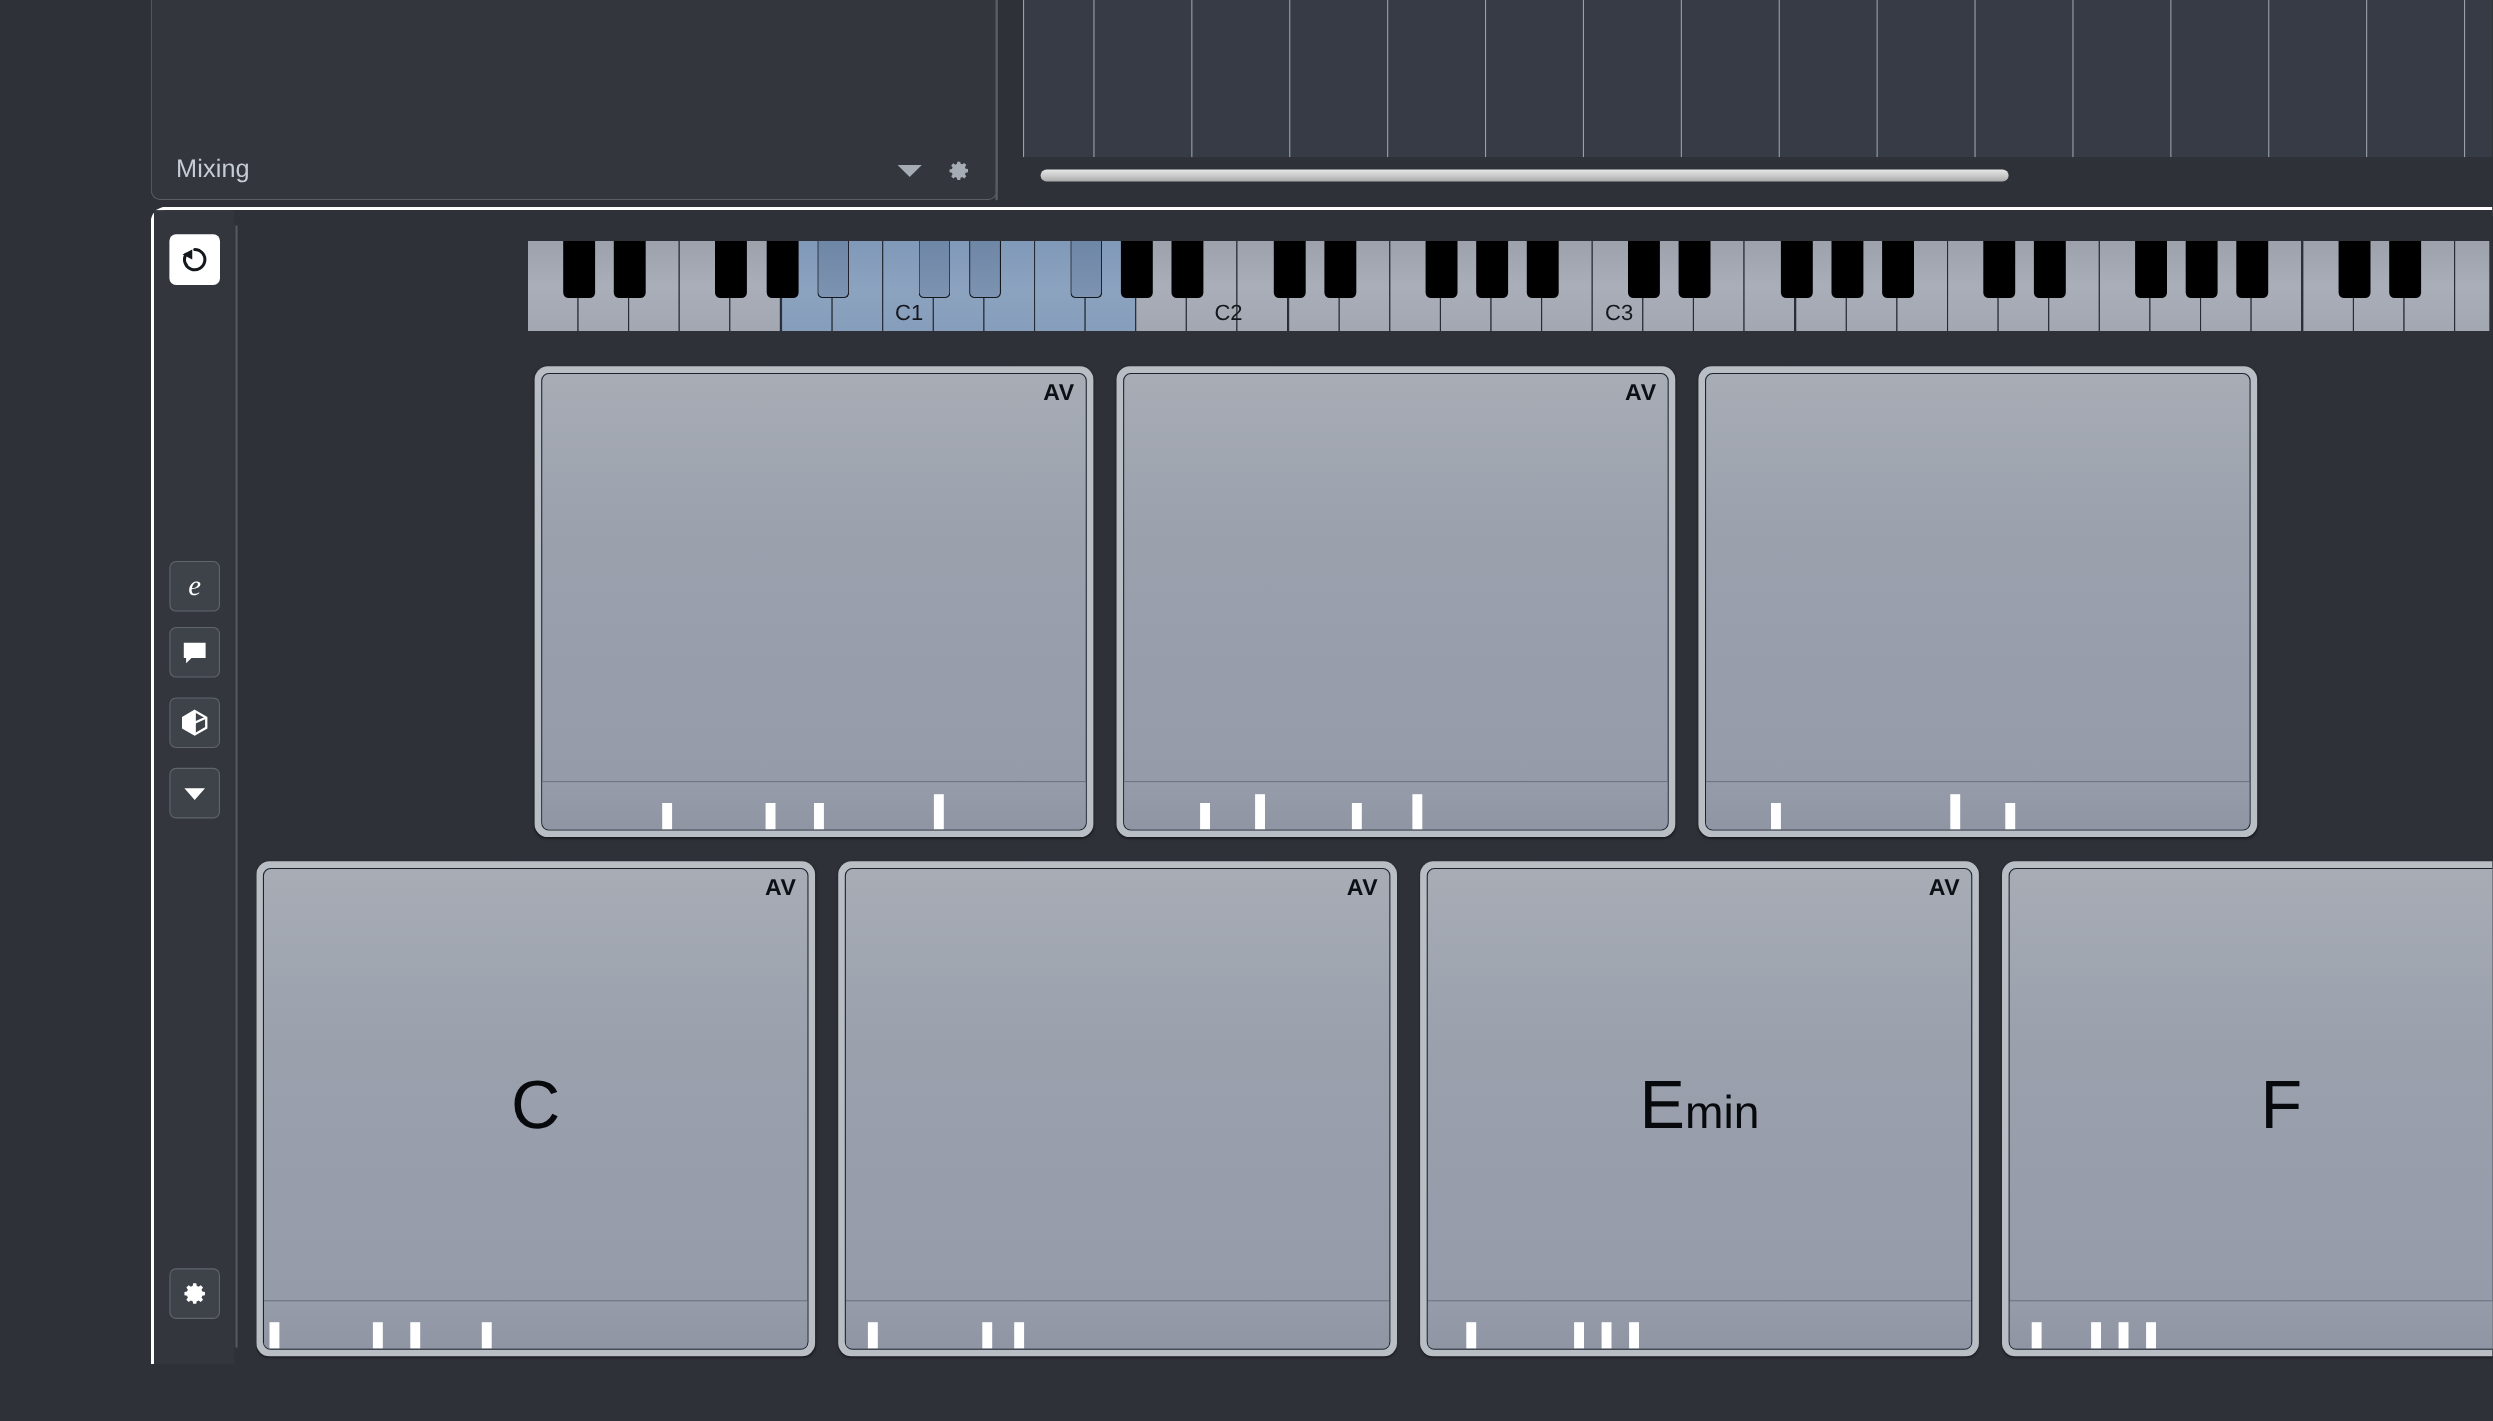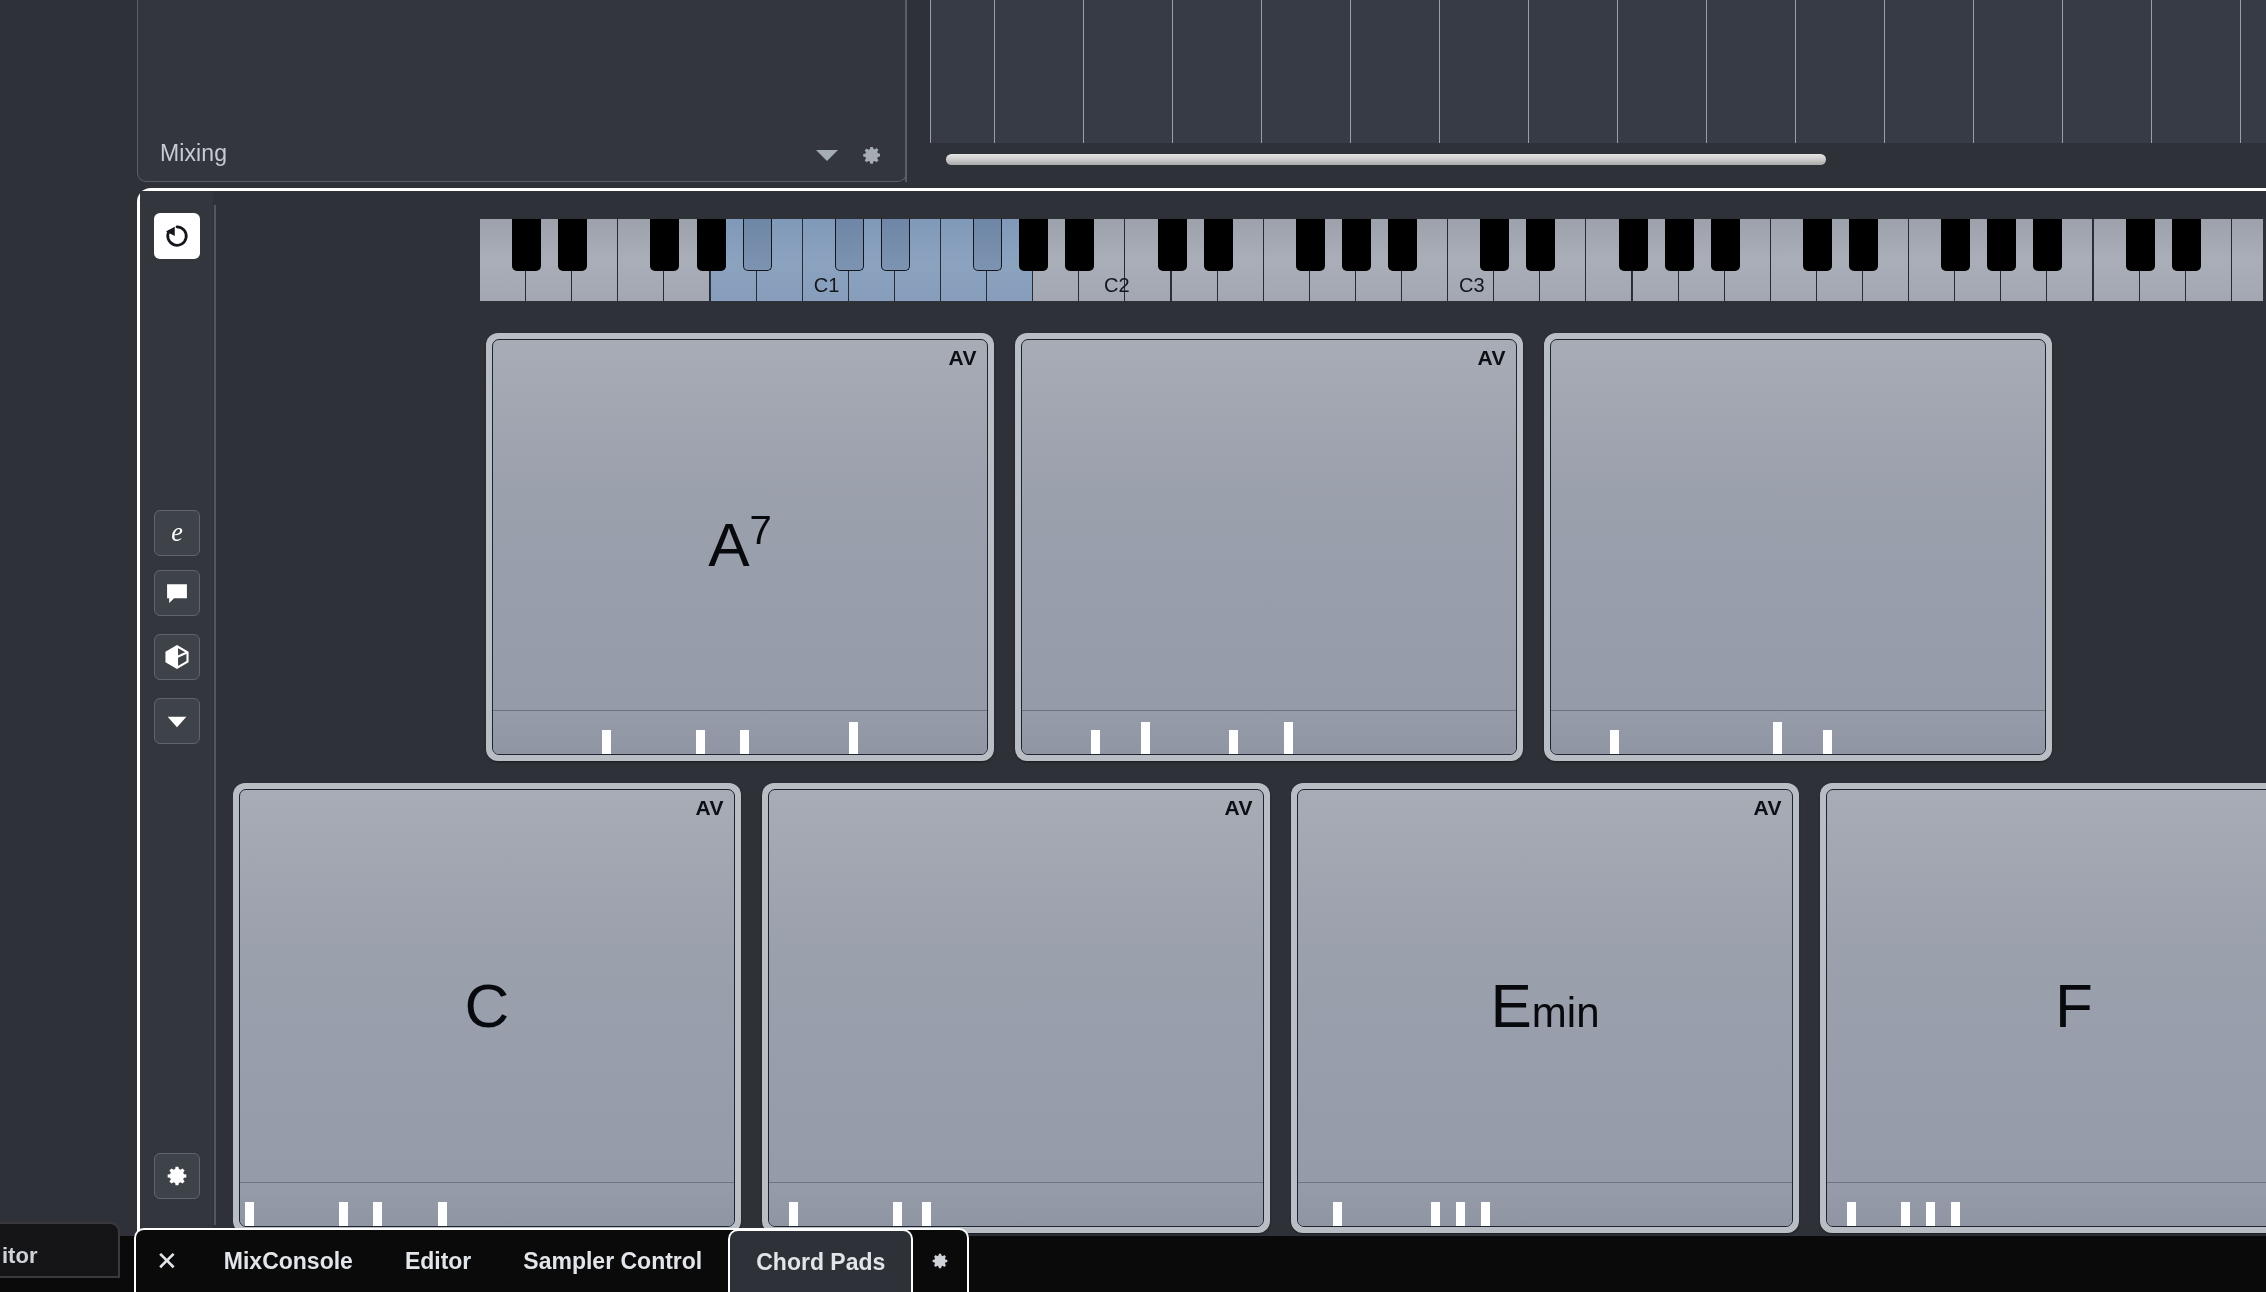--- a/index.html
+++ b/index.html
@@ -403,21 +403,20 @@
           <div class="bkey" style="left: 1691.7px; width: 29px;"></div>
           <div class="wkey" style="left: 1705.7px; width: 46.1px;"></div>
           <div class="wkey" style="left: 1751.8px; width: 46.1px;"></div>
         </div>
     </div>
 
     <div class="pads" id="pads">
         <div class="pad" style="left: 253px; top: 12px; width: 508px; height: 428px;">
           <div class="pad-inner">
             <div class="pad-av">AV</div>
-            <div class="pad-name">A<span class="sfx-sup">7</span></div>
             <div class="pad-foot">
               <div class="note-mark" style="left: 22%; height: 24px;"></div>
               <div class="note-mark" style="left: 41%; height: 24px;"></div>
               <div class="note-mark" style="left: 50%; height: 24px;"></div>
               <div class="note-mark" style="left: 72%; height: 32px;"></div>
             </div>
           </div>
         </div>
         <div class="pad" style="left: 782px; top: 12px; width: 508px; height: 428px;">
           <div class="pad-inner">
@@ -480,32 +479,14 @@
               <div class="note-mark" style="left: 4%; height: 24px;"></div>
               <div class="note-mark" style="left: 15%; height: 24px;"></div>
               <div class="note-mark" style="left: 20%; height: 24px;"></div>
               <div class="note-mark" style="left: 25%; height: 24px;"></div>
             </div>
           </div>
         </div>
       </div>
   </div>
 
-  <div class="tabbar">
-    <div class="tab-left-stub">
-      <span>itor</span>
-    </div>
-    <div class="tab-group" id="tabgroup">
-        <div class="tab closebtn">✕</div>
-        <div class="tab">MixConsole</div>
-        <div class="tab">Editor</div>
-        <div class="tab">Sampler Control</div>
-        <div class="tab active">Chord Pads</div>
-        <div class="tab gearbtn">
-          <svg viewBox="0 0 24 24" fill="#cfd3d8">
-            <path d="M12 8.6a3.4 3.4 0 100 6.8 3.4 3.4 0 000-6.8zm0 5.2a1.8 1.8 0 110-3.6 1.8 1.8 0 010 3.6z"></path>
-            <path d="M20 13.2v-2.4l-2.1-.4a6 6 0 00-.6-1.4l1.2-1.7-1.8-1.8-1.7 1.2a6 6 0 00-1.4-.6L13.2 4h-2.4l-.4 2.1a6 6 0 00-1.4.6L7.3 5.5 5.5 7.3l1.2 1.7a6 6 0 00-.6 1.4L4 10.8v2.4l2.1.4c.14.5.34.97.6 1.4l-1.2 1.7 1.8 1.8 1.7-1.2c.43.26.9.46 1.4.6l.4 2.1h2.4l.4-2.1a6 6 0 001.4-.6l1.7 1.2 1.8-1.8-1.2-1.7c.26-.43.46-.9.6-1.4z"></path>
-          </svg>
-        </div>
-      </div>
-  </div>
 
 </div>
 
 </body></html>

